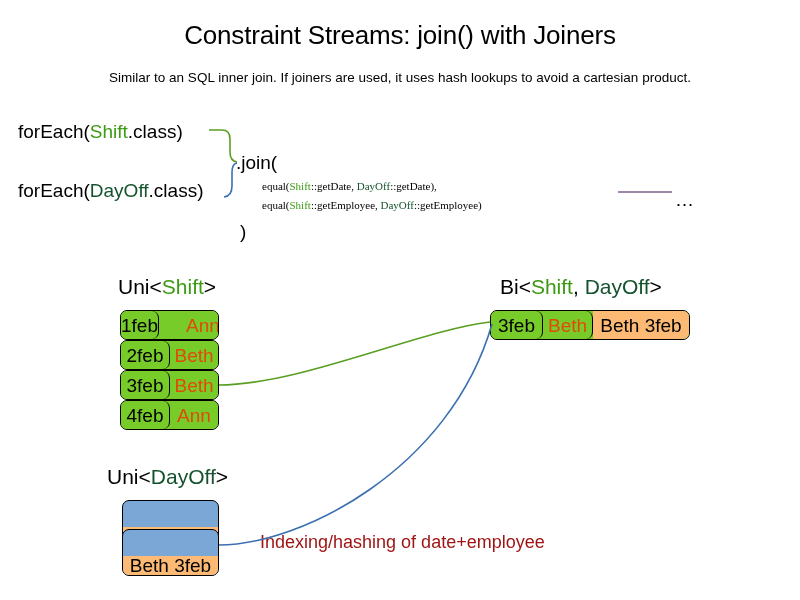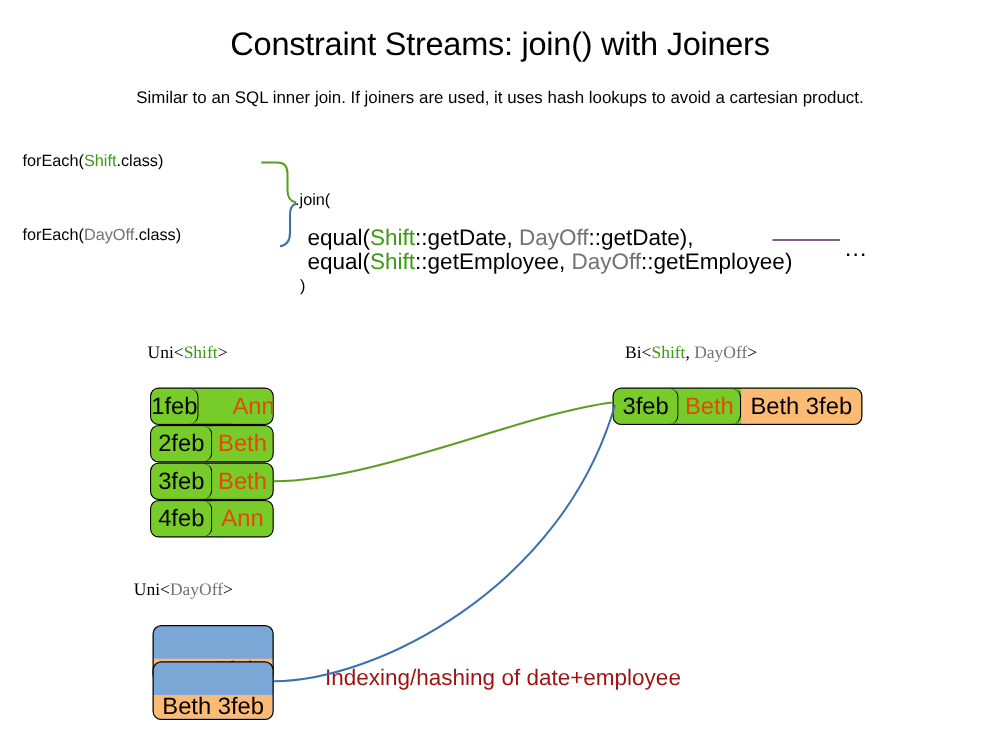--- a/index.html
+++ b/index.html
@@ -41,62 +41,62 @@
     width: 800px;
     text-align: center;
     font-size: 13.5px;
     white-space: nowrap;
     color: #000;
   }
 
   
   .codeline {
     position: absolute;
-    font-size: 13px;
+    font-size: 19px;
     white-space: nowrap;
     color: #000;
   }
   #foreach-shift  { left: 18px;  top: 121px; }
   #foreach-dayoff { left: 18px;  top: 180px; }
   #join-open      { left: 236px; top: 152px; }
   #join-close     { left: 240px; top: 221px; }
 
   .joinarg {
     position: absolute;
-    left: 246px;
-    font-size: 18px;
-    white-space: nowrap;
-    color: #000;
+    left: 262px;
+    font-size: 11px;
+    white-space: nowrap;
+    color: #000;
+    font-family: Liberation Serif, serif;
   }
   #join-arg-1 { top: 180px; }
   #join-arg-2 { top: 199px; }
 
   #ellipsis {
     position: absolute;
     left: 675px; top: 189px;
     font-size: 19px;
     color: #000;
     letter-spacing: 1px;
   }
 
   
   .seclabel {
     position: absolute;
-    font-size: 14px;
-    white-space: nowrap;
-    color: #000;
-    font-family: Liberation Serif, serif;
+    font-size: 21px;
+    white-space: nowrap;
+    color: #000;
   }
   #label-uni-shift  { left: 118px; top: 275px; }
   #label-bi         { left: 500px; top: 275px; }
   #label-uni-dayoff { left: 107px; top: 465px; }
 
   
   .tok-shift  { color: #3d9a13; }
-  .tok-dayoff { color: #737373; }
+  .tok-dayoff { color: #14532d; }
 
   
   .factrow {
     position: absolute;
     display: flex;
     align-items: stretch;
     box-sizing: border-box;
     border: 1.6px solid #000000;
     border-radius: 7px;
     overflow: hidden;

